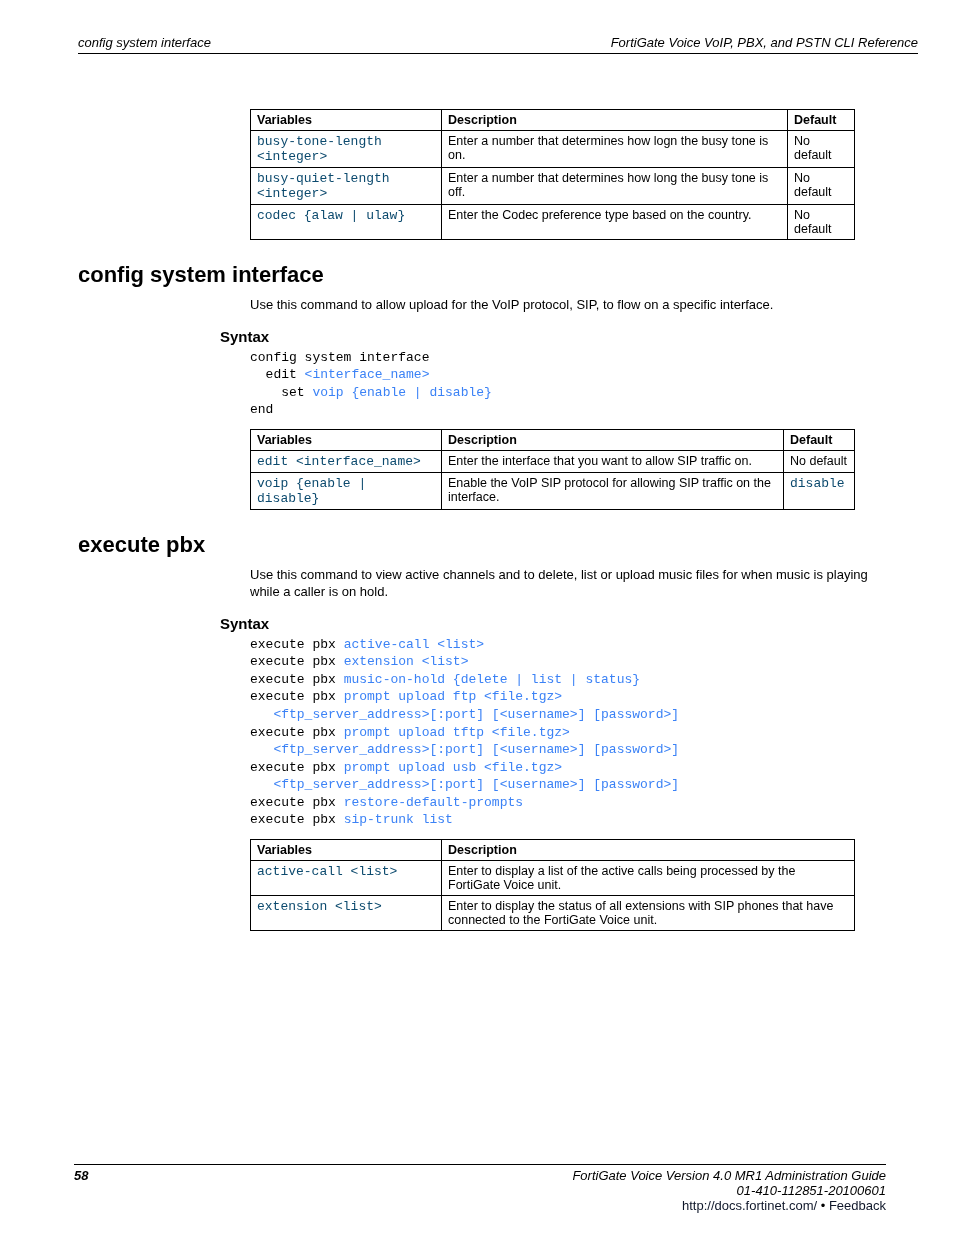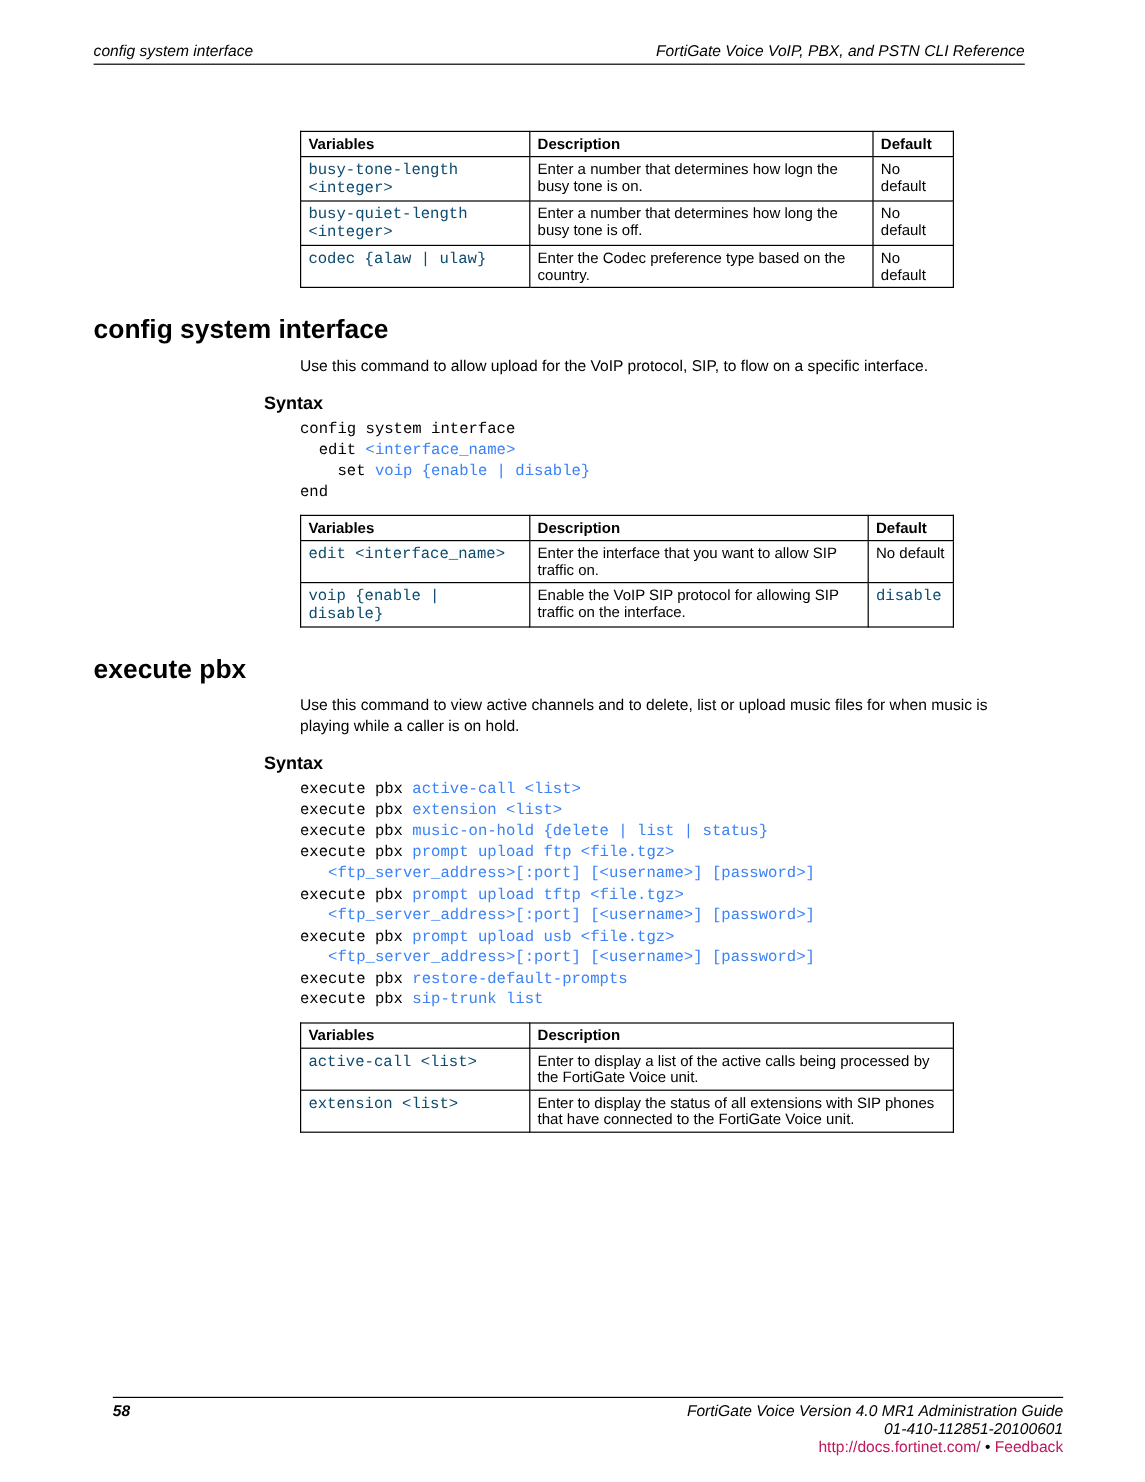--- a/index.html
+++ b/index.html
@@ -7,35 +7,35 @@
     font-size: 13px;
     color: #000;
     margin: 0;
     padding: 0;
     background: #fff;
   }
   .page {
     width: 954px;
     min-height: 1235px;
     box-sizing: border-box;
-    padding: 35px 100px 22px 78px;
+    padding: 35px 36px 22px 78px;
     position: relative;
   }
   .header-line {
     display: flex;
     justify-content: space-between;
     font-style: italic;
     font-size: 13px;
     border-bottom: 1px solid #000;
     padding-bottom: 3px;
     margin-bottom: 55px;
   }
   table.vars {
     border-collapse: collapse;
-    width: 545px;
+    width: 605px;
     margin-left: 172px;
     margin-top: 4px;
     margin-bottom: 16px;
     font-size: 12.5px;
     border-radius: 30px;
   }
   table.vars th, table.vars td {
     border: 1px solid #000;
     padding: 3px 6px;
     text-align: left;
@@ -70,39 +70,39 @@
   pre.syntax {
     margin: 4px 0 10px 172px;
     line-height: 1.35;
     font-size: 13px;
     white-space: pre;
   }
   .blue { color: #3b82f6; }
   .footer {
     position: absolute;
     bottom: 22px;
-    left: 94px;
+    left: 74px;
     right: 68px;
   }
   .footer-line {
     border-top: 1px solid #000;
     padding-top: 3px;
     display: flex;
     justify-content: space-between;
     font-size: 13px;
   }
   .footer-right {
     text-align: right;
     font-style: italic;
   }
   .footer-left {
     font-style: italic;
     font-weight: bold;
   }
-  .footer-link { color: #be185d; font-style: normal; text-align: right;}
+  .footer-link { color: #0f172a; font-style: normal; text-align: right;}
 </style>
 </head>
 <body>
 
 <div class="page">
 
   <div class="header-line">
     <span>config system interface</span>
     <span>FortiGate Voice VoIP, PBX, and PSTN CLI Reference</span>
   </div>

